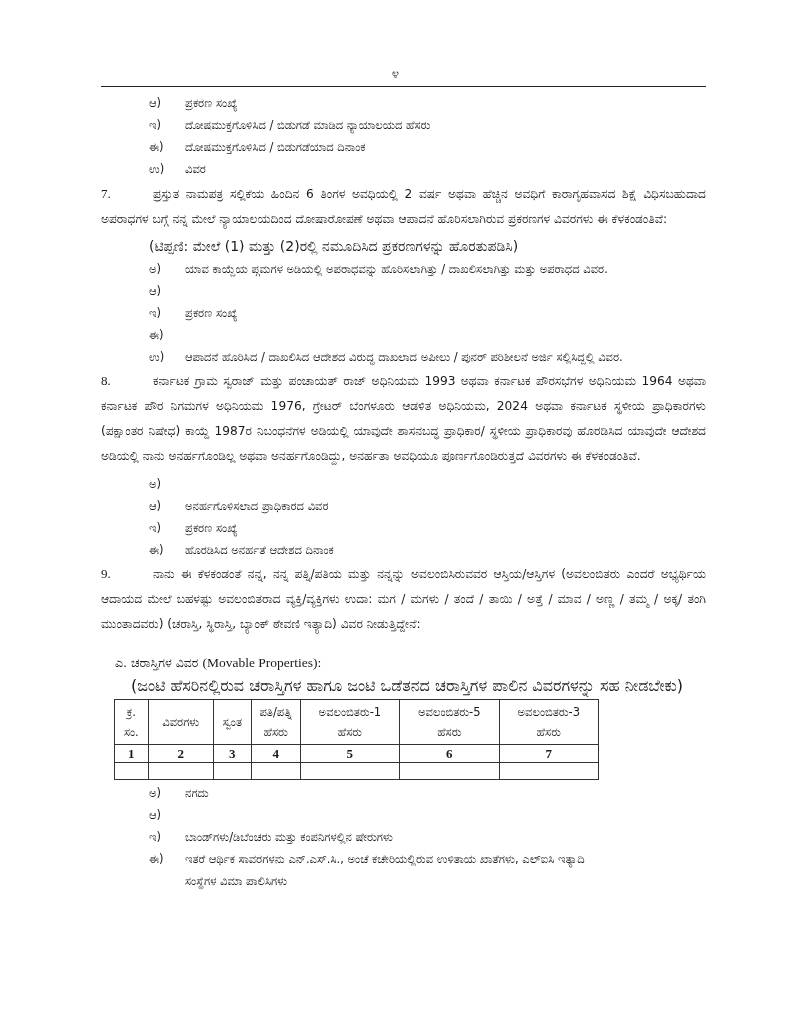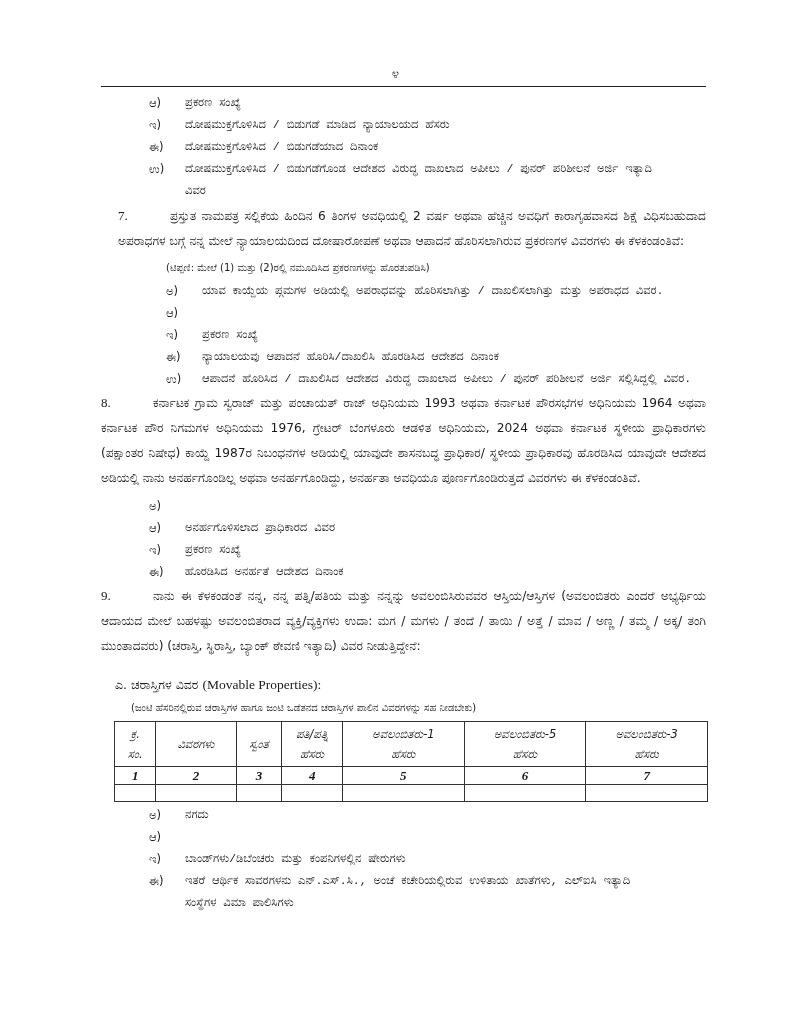--- a/index.html
+++ b/index.html
@@ -5,29 +5,29 @@
   html, body { margin: 0; padding: 0; background: #ffffff; }
   body { width: 791px; height: 1024px; position: relative; overflow: hidden;
          font-family: "DejaVu Sans", sans-serif; color: #1a1a1a; }
   .page-num { position: absolute; top: 66px; left: 0; width: 791px; text-align: center;
               font-size: 13px; }
   .rule { position: absolute; top: 86px; left: 101px; width: 605px; height: 0;
           border-top: 1.5px solid #222; }
   .content { position: absolute; top: 92px; left: 101px; width: 605px; }
   .sub { display: flex; font-size: 11.5px; line-height: 22px; padding-left: 48px; }
   .sub .mk { width: 36px; flex: none; }
-  .sub .tx { flex: 1; font-family: Liberation Mono, monospace; }
+  .sub .tx { flex: 1; }
   .sub .cont { display: block; }
   .para { font-size: 12.2px; line-height: 25px; text-align: justify; }
   .para .num { display: inline-block; width: 52px; font-family: "Liberation Serif", serif; font-size: 13px; }
-  .note { font-size: 10px; line-height: 24px; padding-left: 48px; }
+  .note { font-size: 14px; line-height: 24px; padding-left: 48px; }
   .heading { font-size: 12.5px; line-height: 24px; padding-left: 14px; margin-top: 14px; }
   .heading .en { font-family: "Liberation Serif", serif; font-size: 13.5px; }
-  .subnote { font-size: 10px; line-height: 22px; padding-left: 30px; }
-  table.assets { border-collapse: collapse; margin-left: 13px; width: 594px; margin-top: 2px; font-style: italic; }
+  .subnote { font-size: 16px; line-height: 22px; padding-left: 30px; }
+  table.assets { border-collapse: collapse; margin-left: 13px; width: 485px; margin-top: 2px; }
   table.assets th, table.assets td { border: 1px solid #333; text-align: center; vertical-align: middle; }
   table.assets th { font-size: 11.5px; font-weight: normal; line-height: 20px; padding: 2px 4px; height: 40px; }
   table.assets td.idx { font-family: "Liberation Serif", serif; font-weight: bold; font-size: 13px; height: 15px; line-height: 15px; }
   table.assets td.blank { height: 14px; }
 </style>
 </head>
 <body>
 
 <div class="page-num">೪</div>
 <div class="rule"></div>
@@ -43,45 +43,43 @@
       <span class="mk">ಇ)</span>
       <span class="tx">ದೋಷಮುಕ್ತಗೊಳಿಸಿದ / ಬಿಡುಗಡೆ ಮಾಡಿದ ನ್ಯಾಯಾಲಯದ ಹೆಸರು</span>
     </div>
     <div class="sub">
       <span class="mk">ಈ)</span>
       <span class="tx">ದೋಷಮುಕ್ತಗೊಳಿಸಿದ / ಬಿಡುಗಡೆಯಾದ ದಿನಾಂಕ</span>
     </div>
     <div class="sub">
       <span class="mk">ಉ)</span>
       <span class="tx">
-        <span>ದೋಷಮುಕ್ತಗೊಳಿಸಿದ / ಬಿಡುಗಡೆಗೊಂಡ ಆದೇಶದ ವಿರುದ್ಧ ದಾಖಲಾದ ಅಪೀಲು / ಪುನರ್ ಪರಿಶೀಲನೆ ಅರ್ಜಿ ಇತ್ಯಾದಿ</span>
         <span class="cont">ವಿವರ</span>
       </span>
     </div>
   </div>
 
-  <div style="margin-top:1px;margin-left:17px;">
+  <div style="margin-top:1px;">
     <div class="para">
       <span class="num">7.</span><span>ಪ್ರಸ್ತುತ ನಾಮಪತ್ರ ಸಲ್ಲಿಕೆಯ ಹಿಂದಿನ 6 ತಿಂಗಳ ಅವಧಿಯಲ್ಲಿ 2 ವರ್ಷ ಅಥವಾ ಹೆಚ್ಚಿನ ಅವಧಿಗೆ ಕಾರಾಗೃಹವಾಸದ ಶಿಕ್ಷೆ ವಿಧಿಸಬಹುದಾದ ಅಪರಾಧಗಳ ಬಗ್ಗೆ ನನ್ನ ಮೇಲೆ ನ್ಯಾಯಾಲಯದಿಂದ ದೋಷಾರೋಪಣೆ ಅಥವಾ ಆಪಾದನೆ ಹೊರಿಸಲಾಗಿರುವ ಪ್ರಕರಣಗಳ ವಿವರಗಳು ಈ ಕೆಳಕಂಡಂತಿವೆ:</span>
     </div>
     <div class="note" style="margin-top:2px;">(ಟಿಪ್ಪಣಿ: ಮೇಲೆ (1) ಮತ್ತು (2)ರಲ್ಲಿ ನಮೂದಿಸಿದ ಪ್ರಕರಣಗಳನ್ನು ಹೊರತುಪಡಿಸಿ)</div>
     <div class="sub">
       <span class="mk">ಅ)</span>
       <span class="tx">ಯಾವ ಕಾಯ್ದೆಯ ಪ್ಗಮಗಳ ಅಡಿಯಲ್ಲಿ ಅಪರಾಧವನ್ನು ಹೊರಿಸಲಾಗಿತ್ತು / ದಾಖಲಿಸಲಾಗಿತ್ತು ಮತ್ತು ಅಪರಾಧದ ವಿವರ.</span>
     </div>
     <div class="sub">
       <span class="mk">ಆ)</span>
     </div>
     <div class="sub">
       <span class="mk">ಇ)</span>
       <span class="tx">ಪ್ರಕರಣ ಸಂಖ್ಯೆ</span>
     </div>
     <div class="sub">
       <span class="mk">ಈ)</span>
-      <span class="tx">ನ್ಯಾಯಾಲಯವು ಆಪಾದನೆ ಹೊರಿಸಿ/ದಾಖಲಿಸಿ ಹೊರಡಿಸಿದ ಆದೇಶದ   ದಿನಾಂಕ</span>
     </div>
     <div class="sub">
       <span class="mk">ಉ)</span>
       <span class="tx">ಆಪಾದನೆ ಹೊರಿಸಿದ / ದಾಖಲಿಸಿದ ಆದೇಶದ ವಿರುದ್ಧ ದಾಖಲಾದ ಅಪೀಲು / ಪುನರ್ ಪರಿಶೀಲನೆ ಅರ್ಜಿ ಸಲ್ಲಿಸಿದ್ದಲ್ಲಿ ವಿವರ.</span>
     </div>
   </div>
 
   <div>
     <div class="para serif-nums">
       <span class="num">8.</span><span>ಕರ್ನಾಟಕ ಗ್ರಾಮ ಸ್ವರಾಜ್ ಮತ್ತು ಪಂಚಾಯತ್ ರಾಜ್ ಅಧಿನಿಯಮ 1993 ಅಥವಾ ಕರ್ನಾಟಕ ಪೌರಸಭೆಗಳ ಅಧಿನಿಯಮ 1964 ಅಥವಾ ಕರ್ನಾಟಕ ಪೌರ ನಿಗಮಗಳ ಅಧಿನಿಯಮ 1976, ಗ್ರೇಟರ್ ಬೆಂಗಳೂರು ಆಡಳಿತ ಅಧಿನಿಯಮ, 2024 ಅಥವಾ ಕರ್ನಾಟಕ ಸ್ಥಳೀಯ ಪ್ರಾಧಿಕಾರಗಳು (ಪಕ್ಷಾಂತರ ನಿಷೇಧ) ಕಾಯ್ದೆ 1987ರ ನಿಬಂಧನೆಗಳ ಅಡಿಯಲ್ಲಿ ಯಾವುದೇ ಶಾಸನಬದ್ಧ ಪ್ರಾಧಿಕಾರ/ ಸ್ಥಳೀಯ ಪ್ರಾಧಿಕಾರವು ಹೊರಡಿಸಿದ ಯಾವುದೇ ಆದೇಶದ ಅಡಿಯಲ್ಲಿ ನಾನು ಅನರ್ಹಗೊಂಡಿಲ್ಲ ಅಥವಾ ಅನರ್ಹಗೊಂಡಿದ್ದು, ಅನರ್ಹತಾ ಅವಧಿಯೂ ಪೂರ್ಣಗೊಂಡಿರುತ್ತದೆ ವಿವರಗಳು ಈ ಕೆಳಕಂಡಂತಿವೆ.</span>

